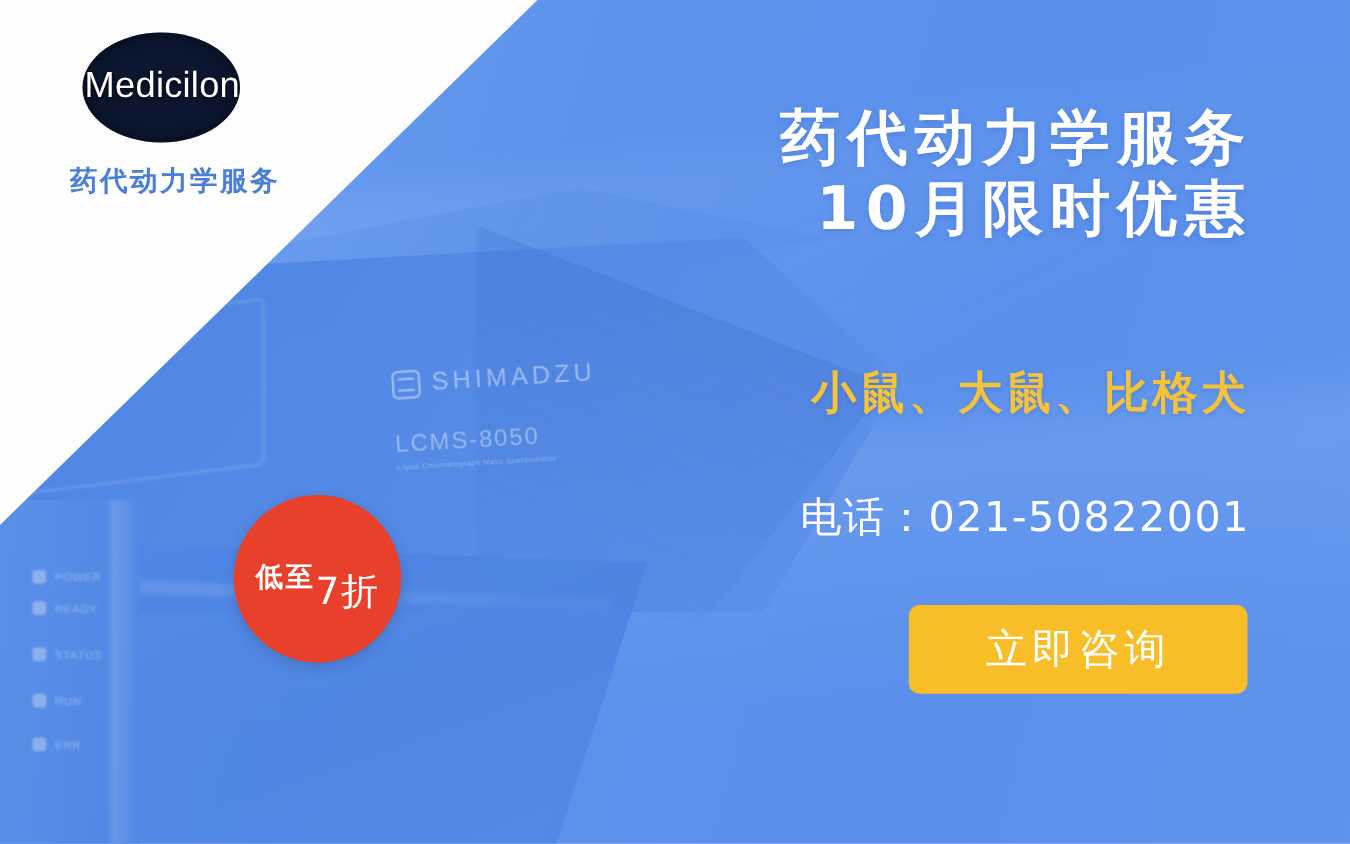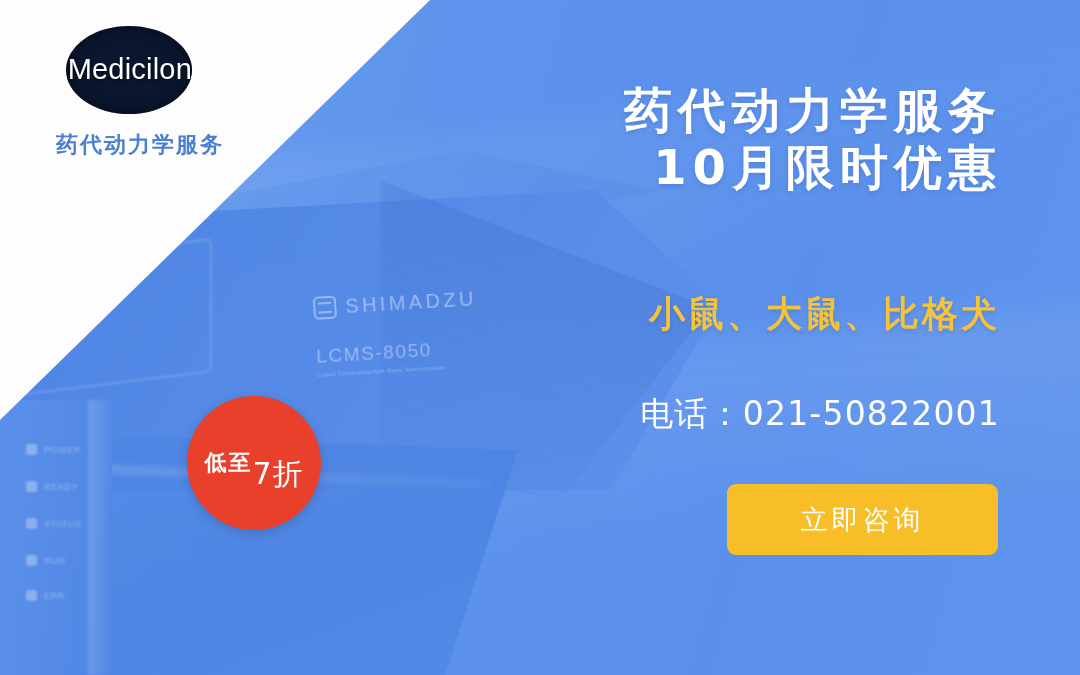--- a/index.html
+++ b/index.html
@@ -353,21 +353,21 @@
     border-radius: 9px;
     background: #f7be28;
     border: none;
     display: flex;
     align-items: center;
     justify-content: center;
     cursor: pointer;
     padding: 0;
   }
   .cta-label {
-    font-size: 27px;
+    font-size: 33px;
     font-weight: 400;
     color: #ffffff;
     letter-spacing: 4px;
     font-family: "DejaVu Sans", sans-serif;
   }
 </style>
 </head>
 <body>
 
 <div class="banner">
@@ -379,21 +379,21 @@
   <div class="instrument-top"></div>
   <div class="instrument-body"></div>
   <div class="instrument-shadow"></div>
   <div class="instrument-lower"></div>
   <div class="instrument-seam"></div>
   <div class="instrument-door"></div>
 
   <div class="panel"></div>
   <div class="panel-edge"></div>
 
-  <div class="led-row" style="left:26px; top:444px;">
+  <div class="led-row" style="left:26px; top:456px;">
     <span class="led-dot"></span>
     <span class="led-label">POWER</span>
   </div>
   <div class="led-row" style="left:26px; top:481px;">
     <span class="led-dot"></span>
     <span class="led-label">READY</span>
   </div>
   <div class="led-row" style="left:26px; top:518px;">
     <span class="led-dot"></span>
     <span class="led-label">STATUS</span>

